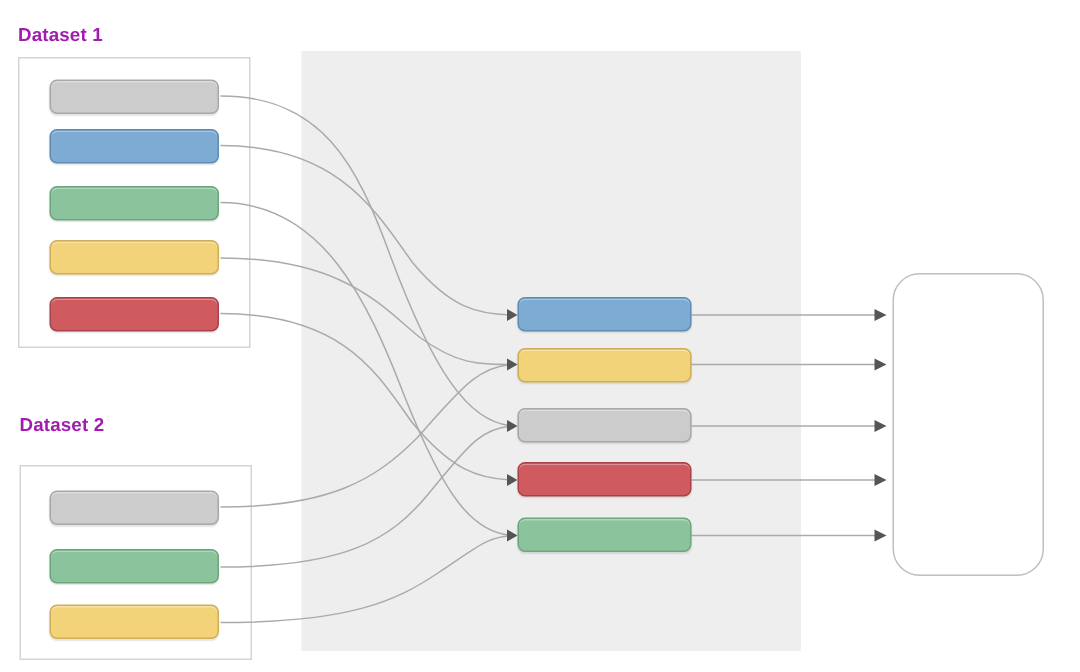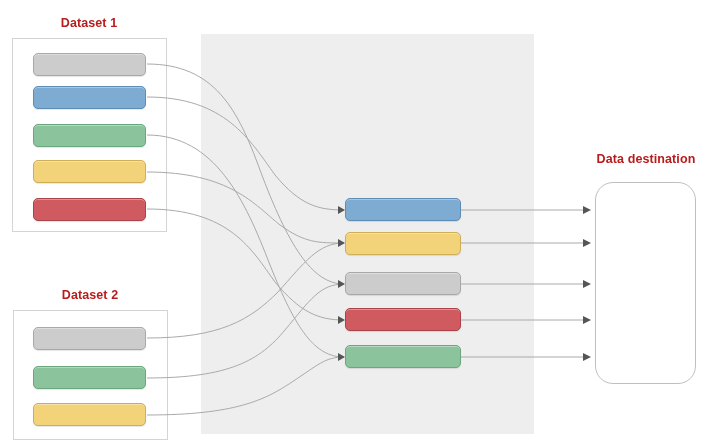--- a/index.html
+++ b/index.html
@@ -20,27 +20,26 @@
     left:201px;top:34px;
     width:333px;height:400px;
     background:#eeeeee;
   }
 
   
   .title{
     position:absolute;
     font-weight:bold;
     font-size:12.5px;
-    color:#b91c1c;
+    color:#a21caf;
     letter-spacing:.1px;
     white-space:nowrap;
-    text-align:center;
   }
   #title-dataset1{left:12px;top:16px;width:154px;}
-  #title-dataset2{left:13px;top:288px;width:154px;}
+  #title-dataset2{left:13px;top:276px;width:154px;}
   #title-tool{left:201px;top:18px;width:333px;}
   #title-destination{left:580px;top:152px;width:132px;}
 
   
   .dataset-box{
     position:absolute;
     background:#ffffff;
     border:1px solid #d4d4d4;
     box-sizing:border-box;
   }
@@ -79,21 +78,20 @@
 </style>
 </head>
 <body>
 
 <div id="stage">
 
   <div class="tool-panel"></div>
 
   <div class="title" id="title-dataset1">Dataset 1</div>
   <div class="title" id="title-dataset2">Dataset 2</div>
-  <div class="title" id="title-destination">Data destination</div>
 
   <div class="dataset-box" id="dataset1-box"></div>
   <div class="dataset-box" id="dataset2-box"></div>
 
   <div class="destination-box"></div>
 
   <svg class="links" viewBox="0 0 720 448">
 
     <path d="M147,64 C215,64 238,110 260,170 C288,245 312,284 344,284"></path>
 

